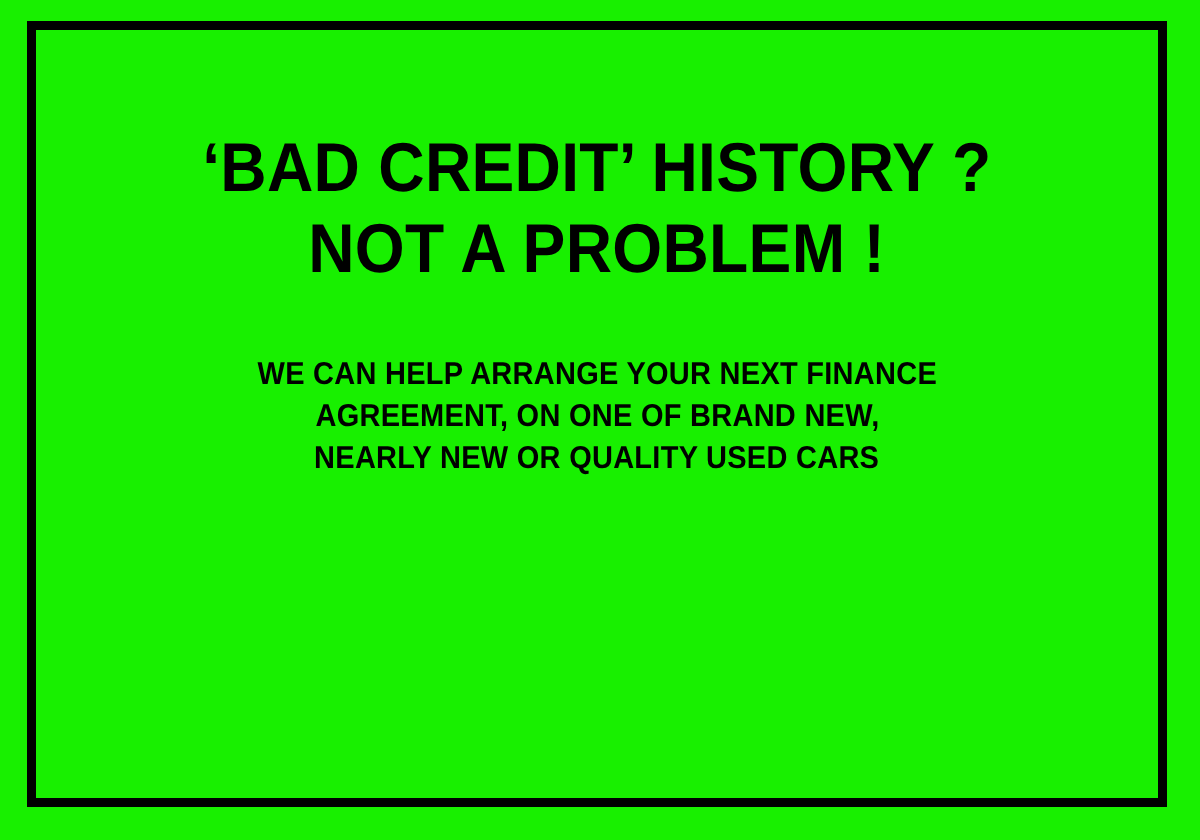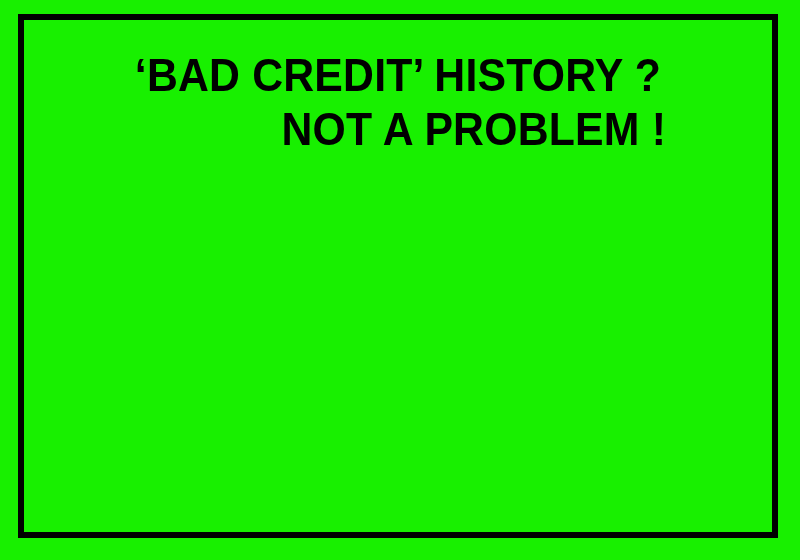--- a/index.html
+++ b/index.html
@@ -43,24 +43,24 @@
     display: block;
     white-space: nowrap;
     font-weight: 700;
     letter-spacing: 0.2px;
     text-align: center;
     color: var(--ink, #000000);
   }
 
   
   .headline-block {
-    margin-top: 28px;
+    margin-top: 64px;
     display: flex;
     flex-direction: column;
-    align-items: flex-end;
+    align-items: center;
   }
   .headline {
     font-size: 46px;
     line-height: 54px;
     font-weight: 700;
     transform: scaleX(0.93);
     transform-origin: center;
   }
   .headline-2 {
     font-size: 46px;
@@ -123,16 +123,21 @@
 
   <div class="poster-frame" style="border-width: 6px; border-color: rgb(0, 0, 0);"></div>
 
   <div class="content">
 
     <div class="headline-block">
       <span class="line headline">‘BAD CREDIT’ HISTORY ?</span>
       <span class="line headline-2">NOT A PROBLEM !</span>
     </div>
 
+    <div class="body-block">
+      <span class="line body-line">WE CAN HELP ARRANGE YOUR NEXT FINANCE</span>
+      <span class="line body-line">AGREEMENT, ON ONE OF BRAND NEW,</span>
+      <span class="line body-line">NEARLY NEW OR QUALITY USED CARS</span>
+    </div>
 
 
   </div>
 </div>
 
 </body></html>

